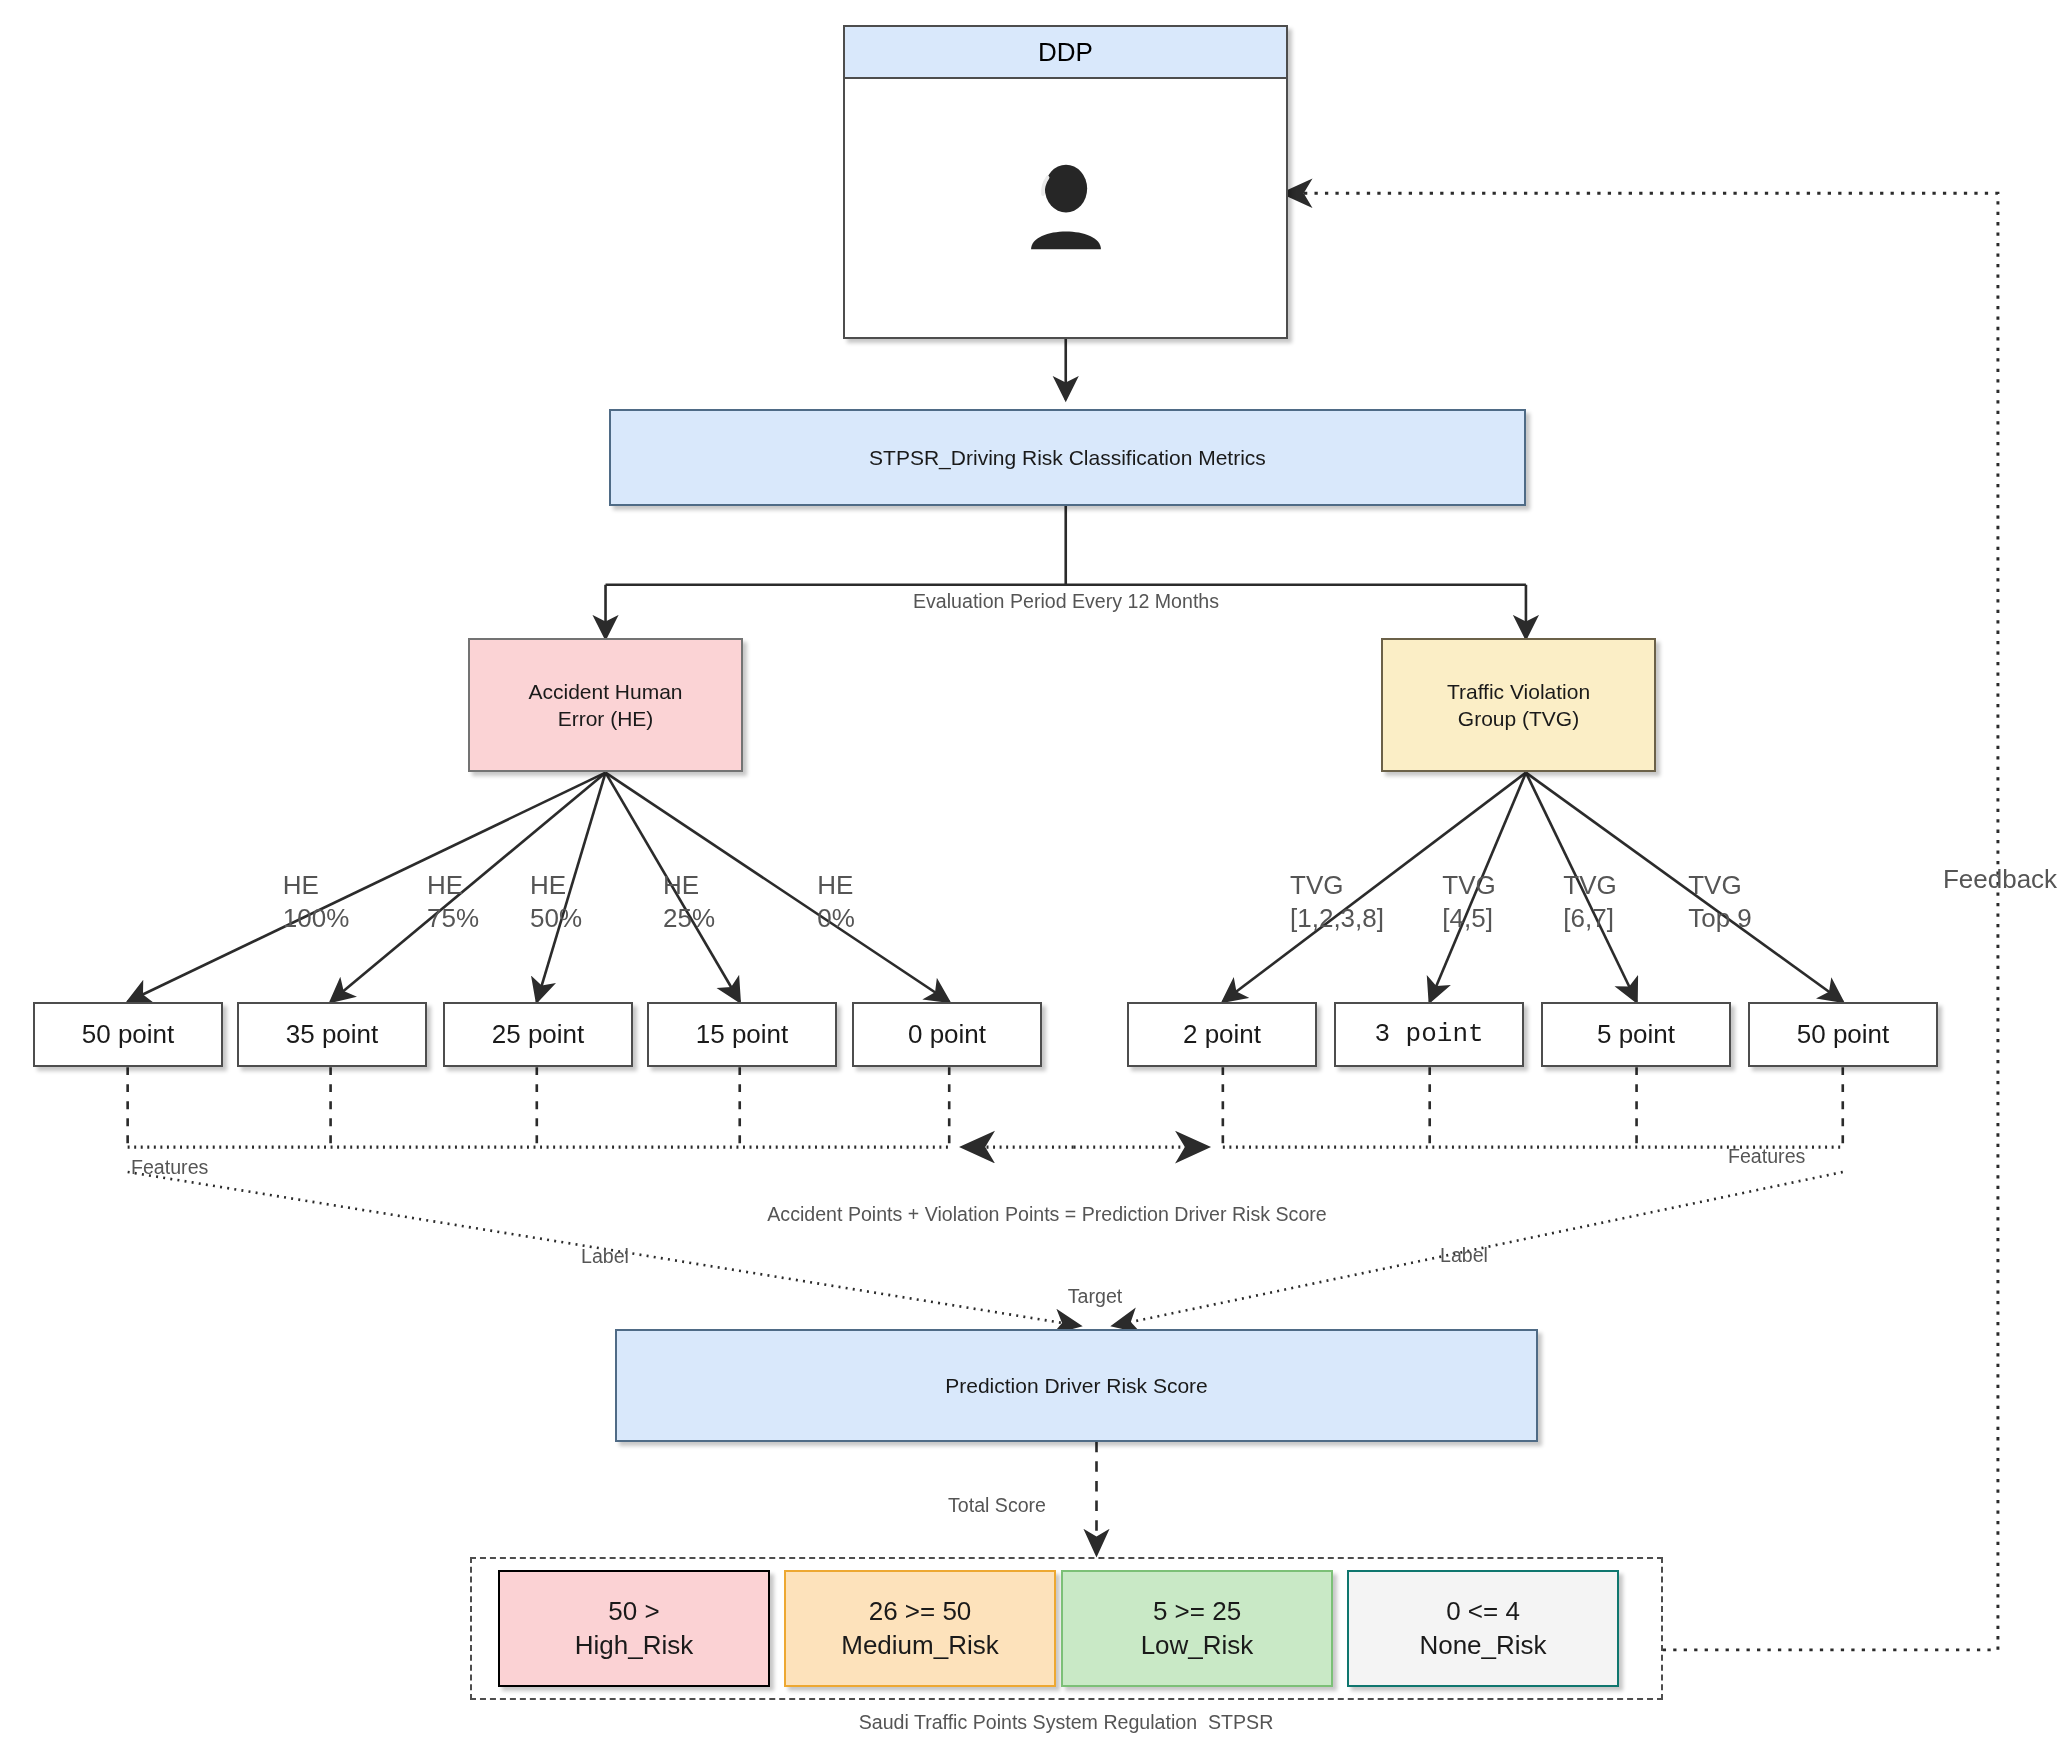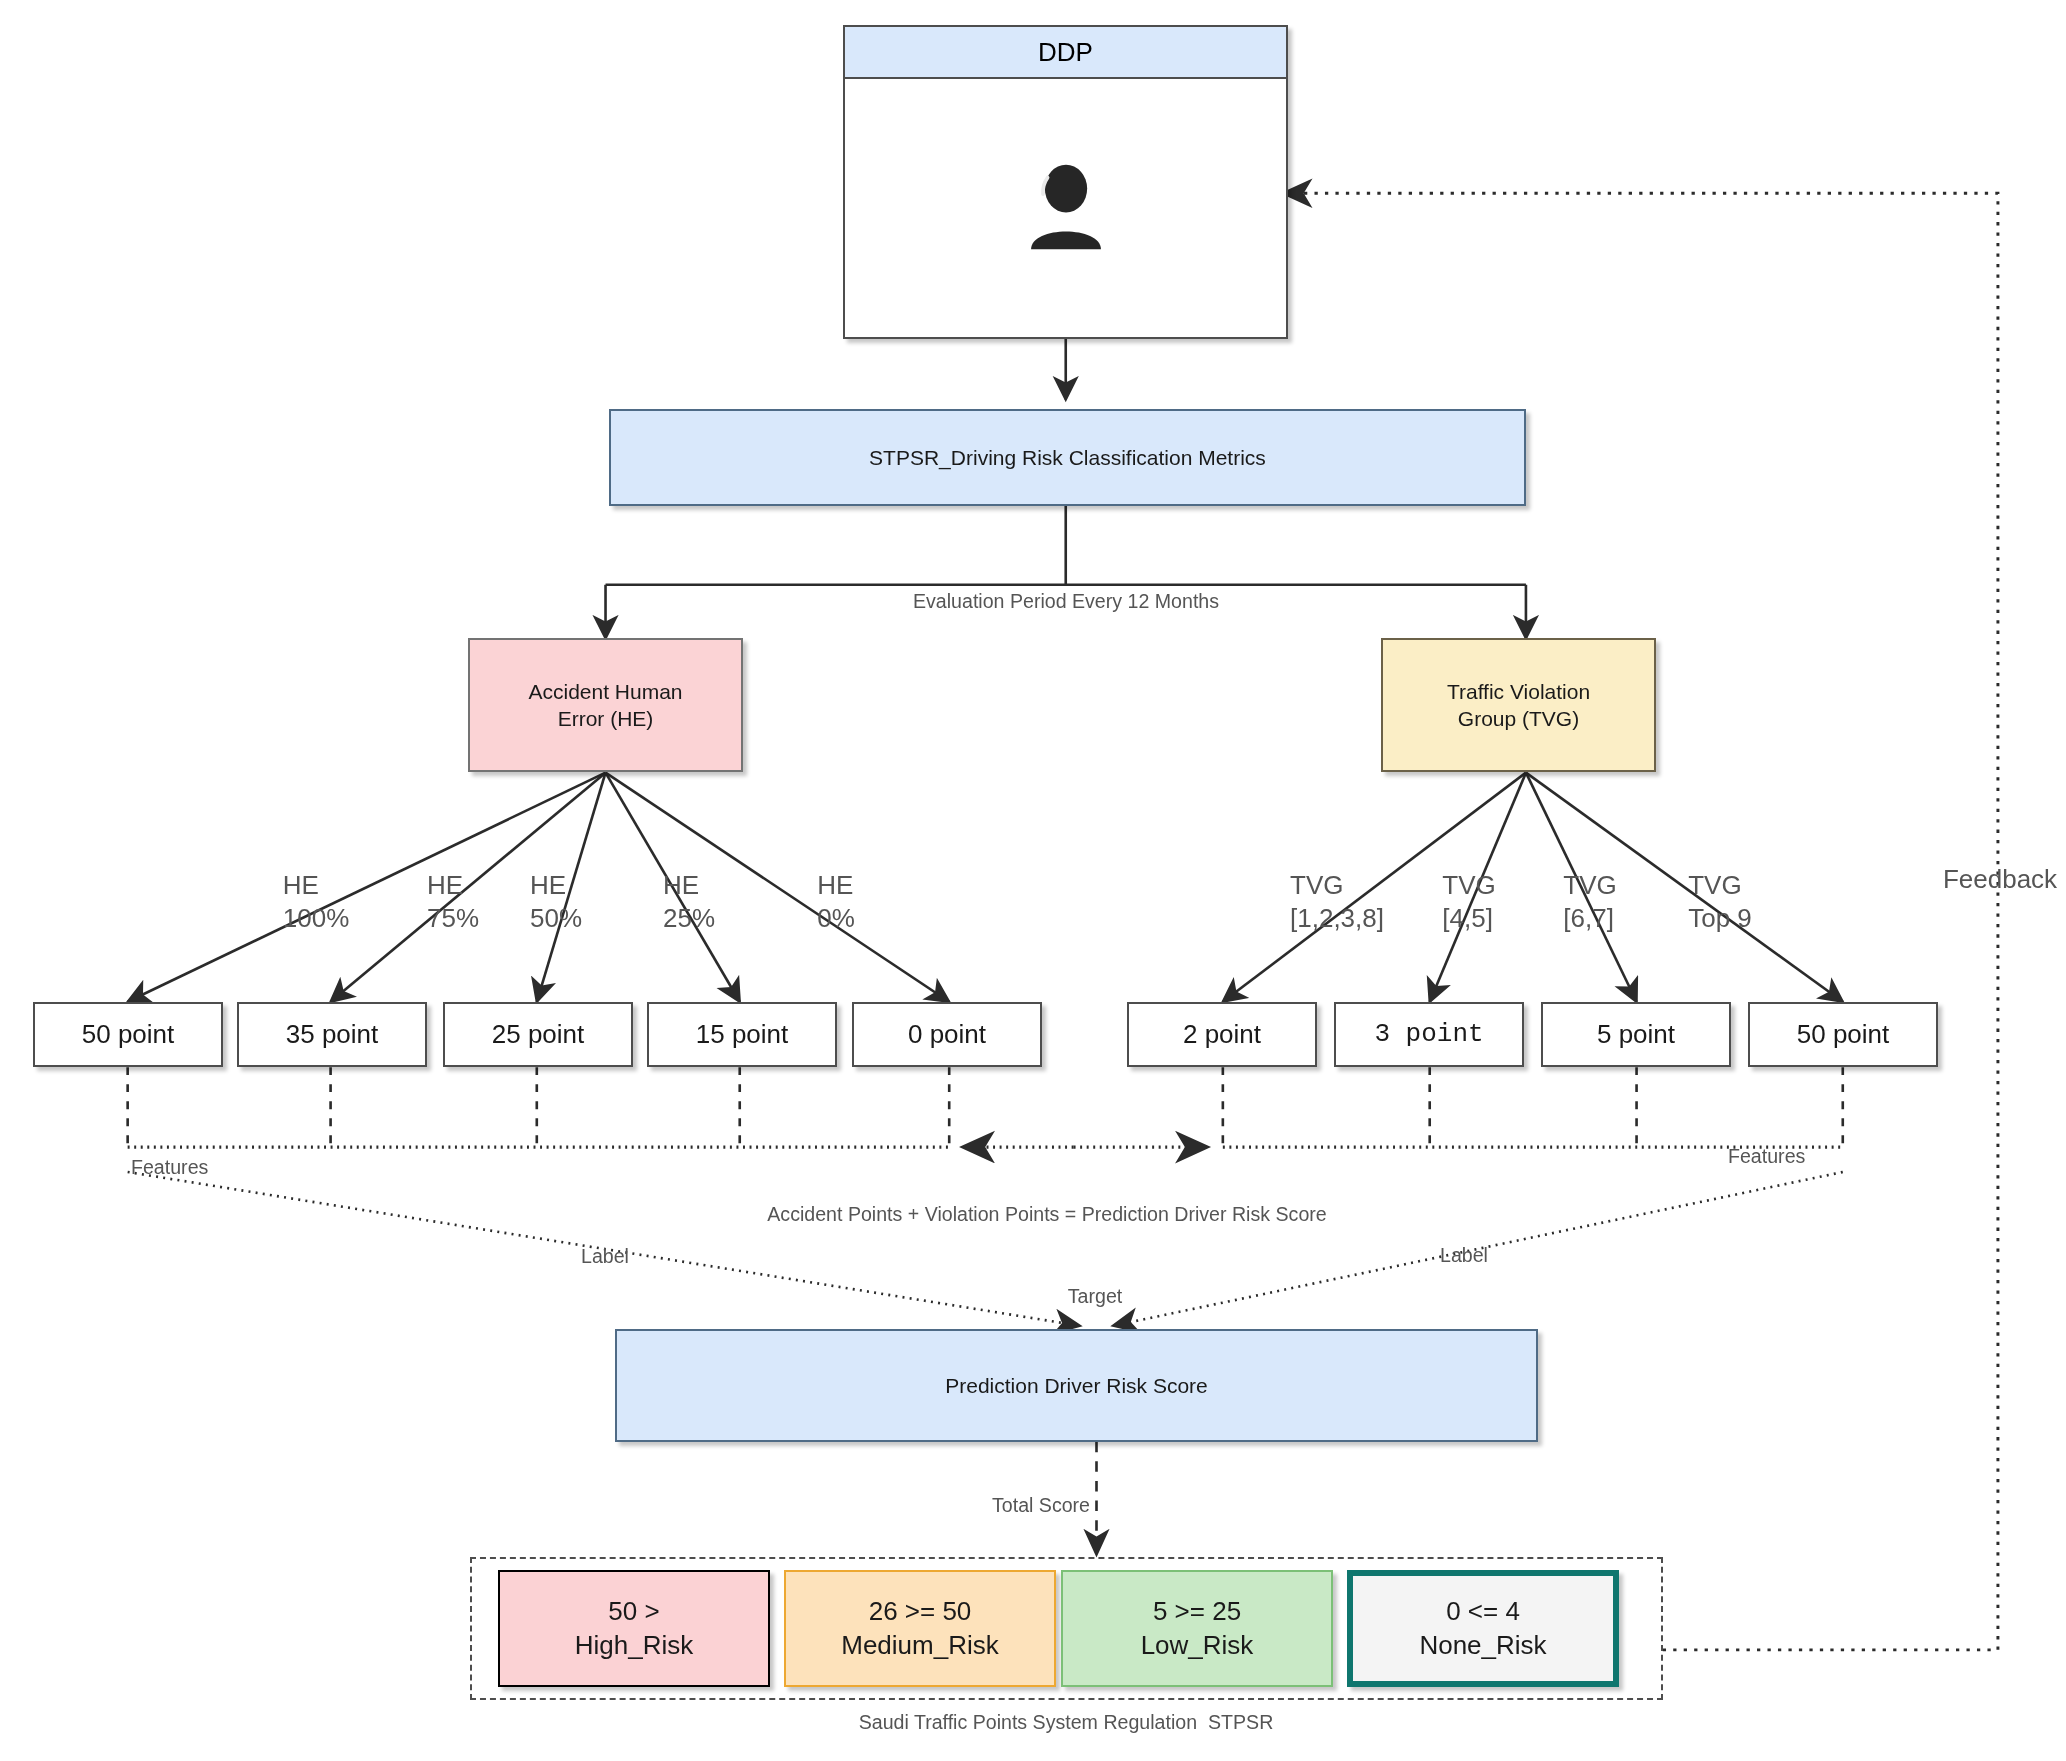--- a/index.html
+++ b/index.html
@@ -13,21 +13,21 @@
   .pink{background:#fbd3d5;border:2px solid #737373;}
   .yellow{background:#fbeec6;border:2px solid #6b6148;}
   .plain{background:#ffffff;border:2px solid #4d4d4d;}
   .ddp-outer{position:absolute;border:2px solid #4d4d4d;background:#fff;box-sizing:border-box;}
   .ddp-head{position:absolute;left:0;top:0;right:0;height:50px;background:#d9e8fb;border-bottom:2px solid #4d4d4d;
             display:flex;align-items:center;justify-content:center;}
   .risk-group{position:absolute;box-sizing:border-box;border:2.6px dashed #4d4d4d;background:transparent;}
   .r-red{background:#fbd2d4;border:2px solid #000000;}
   .r-orange{background:#fde2bb;border:2px solid #eda832;}
   .r-green{background:#c9e9c6;border:2px solid #7cc077;}
-  .r-gray{background:#f4f4f4;border:6px solid #0f766e;}
+  .r-gray{background:#f4f4f4;border:2px solid #0f766e;}
   .elabel{position:absolute;color:#555;white-space:pre;line-height:1.25;}
   .elabel.c{transform:translateX(-50%);}
   .f34{font-size:26px;}
   .f30{font-size:19.6px;}
   .f38{font-size:21px;}
   .f40{font-size:26px;}
   .person{width:92px;height:92px;}
 </style>
 </head>
 <body>
@@ -169,21 +169,21 @@
   <div class="elabel c f30" style="left:1047px;top:1169px;margin-top:33px;">Accident Points + Violation Points = Prediction Driver Risk Score</div>
 
   <div class="elabel f30" style="left:581px;top:1244px;">Label</div>
   <div class="elabel f30" style="left:1440px;top:1243px;">Label</div>
   <div class="elabel c f30" style="left:1095px;top:1284px;">Target</div>
 
   <div class="node blue shadow" style="left:615px;top:1329px;width:923px;height:113px;">
     <span class="f38">Prediction Driver Risk Score</span>
   </div>
 
-  <div class="elabel f30" style="left:948px;top:1493px;margin-left:44px;">Total Score</div>
+  <div class="elabel f30" style="left:948px;top:1493px;">Total Score</div>
 
   <div class="elabel c f34" style="left:2000px;top:863px;">Feedback</div>
 
   <div class="risk-group" style="left:470px;top:1557px;width:1193px;height:143px;"></div>
 
   <div class="node r-red shadow" style="left:498px;top:1570px;width:272px;height:117px;flex-direction:column;">
     <span class="f34">50 &gt;</span>
     <span class="f34">High_Risk</span>
   </div>
   <div class="node r-orange shadow" style="left:784px;top:1570px;width:272px;height:117px;flex-direction:column;">

